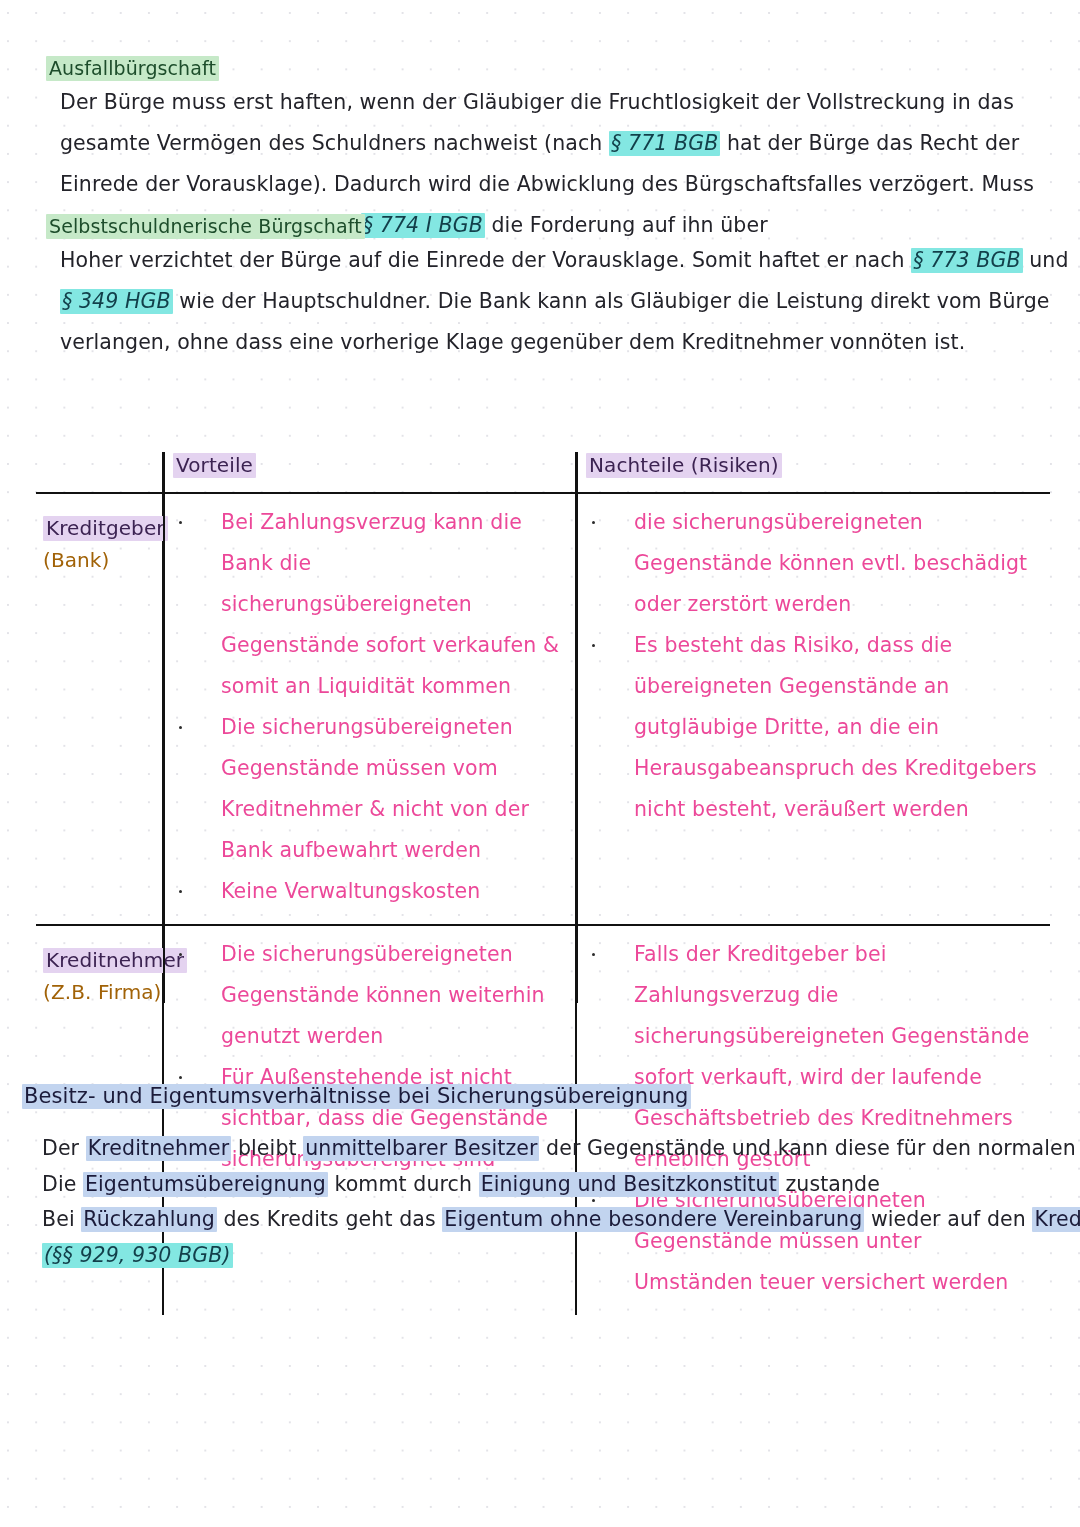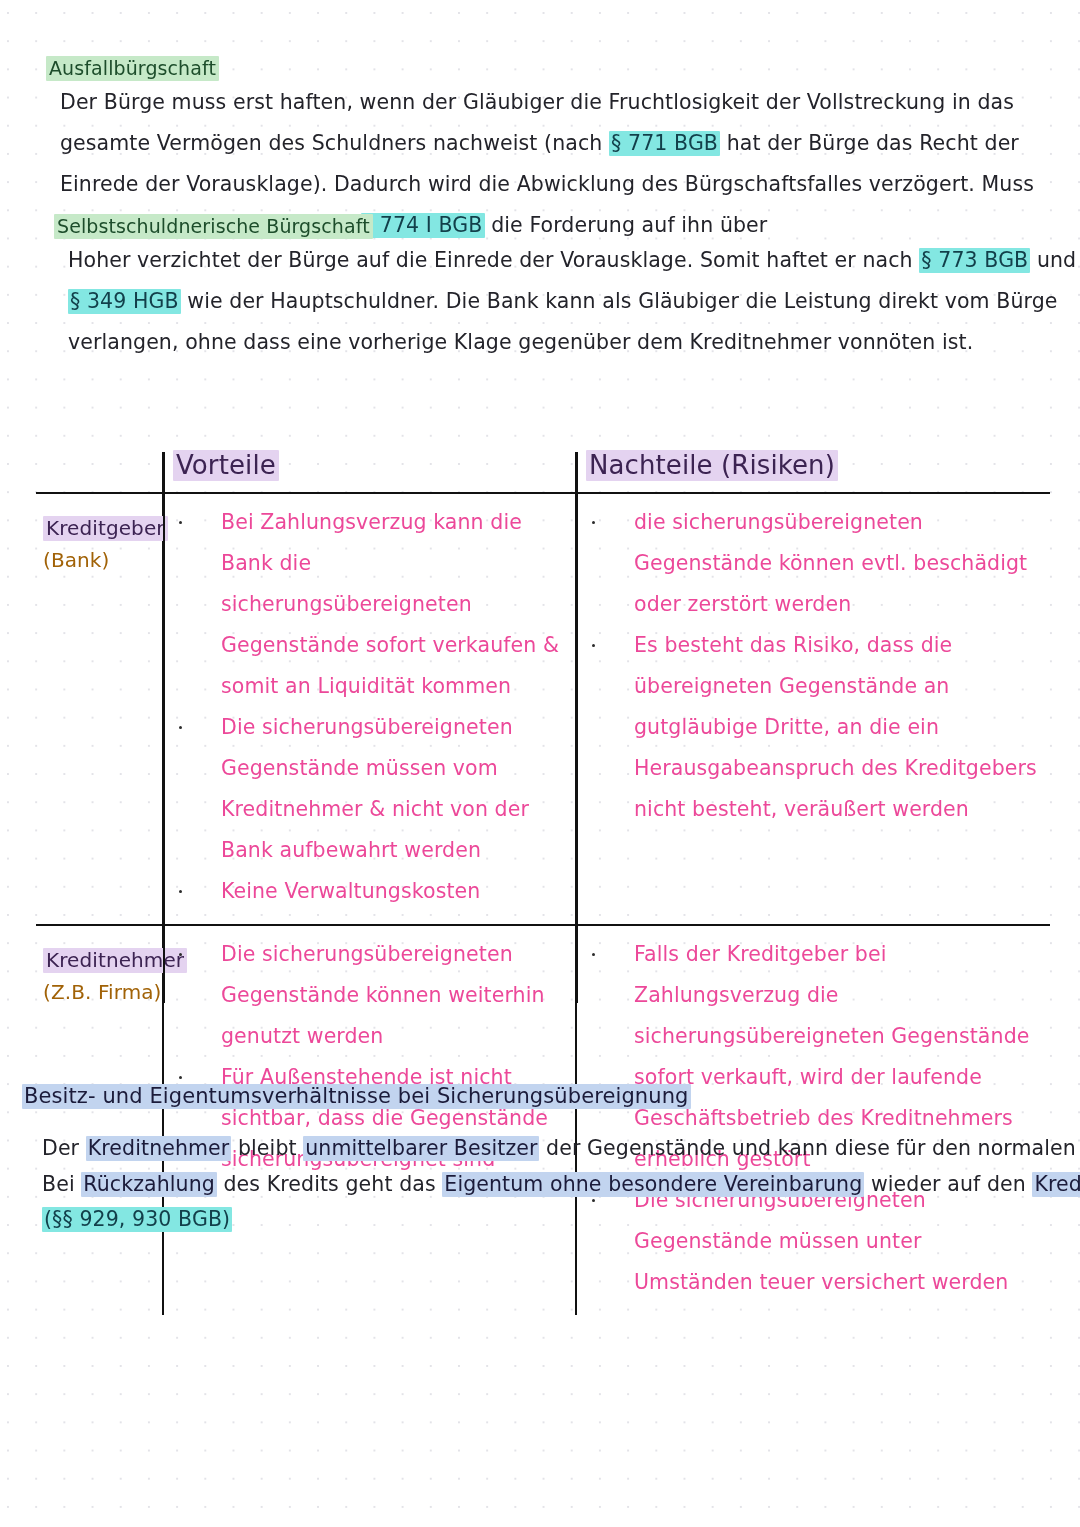--- a/index.html
+++ b/index.html
@@ -27,21 +27,21 @@
 
   
   .hw {
     font-family: "DejaVu Sans", sans-serif;
     font-weight: 400;
     letter-spacing: .1px;
   }
 
   
   .hl-green   { background: #c6e9c8; color: #1d4d2b; padding: 1px 3px 2px; border-radius: 1px; }
-  .hl-cyan    { background: #83e7e2; color: #123f4a; padding: 0 2px 1px; border-radius: 1px; }
+  .hl-cyan    { background: #83e7e2; color: #123f4a; padding: 0 2px 1px; border-radius: 1px; font-style: italic; }
   .hl-purple  { background: #e4d3f0; color: #3c2352; padding: 0 3px 1px; border-radius: 1px; }
   .hl-blue    { background: #c2d4ef; color: #1b1b3a; padding: 0 2px 1px; border-radius: 1px; }
 
   
   .sec { position: absolute; }
 
   .sec-head {
     font-size: 19px;
     line-height: 24px;
     display: inline-block;
@@ -85,21 +85,21 @@
   .col-pro    { width: 413px; }
   .col-con    { width: 474px; }
 
   .vline-l { border-left: 2.6px solid #111; }
 
   .hdr-row td {
     height: 38px;
     padding-bottom: 2px;
   }
   .hdr-row .hdr-text {
-    font-size: 26px;
+    font-size: 20px;
     line-height: 26px;
     padding-left: 9px;
     display: inline-block;
     text-align: center;
   }
   .rule-row td {
     border-bottom: 2.4px solid #111;
     height: 0;
     line-height: 0;
     font-size: 0;
@@ -186,21 +186,21 @@
 
 <div class="page">
 
   <div class="sec" style="left:46px; top:56px; width:1010px;">
     <div class="sec-head hw">
       <span class="hl-green">Ausfallbürgschaft</span>
     </div>
     <div class="sec-body hw"><span>Der Bürge muss erst haften, wenn der Gläubiger die Fruchtlosigkeit der Vollstreckung in das gesamte Vermögen des Schuldners nachweist (nach </span><span class="hl-cyan">§ 771 BGB</span><span> hat der Bürge das Recht der Einrede der Vorausklage). Dadurch wird die Abwicklung des Bürgschaftsfalles verzögert. Muss der Bürge zahlen, geht nach </span><span class="hl-cyan">§ 774 I BGB</span><span> die Forderung auf ihn über</span></div>
   </div>
 
-  <div class="sec" style="left:54px; top:214px; width:1010px;">
+  <div class="sec" style="left:46px; top:214px; width:1010px;">
     <div class="sec-head hw">
       <span class="hl-green">Selbstschuldnerische Bürgschaft</span>
     </div>
     <div class="sec-body hw"><span>Hoher verzichtet der Bürge auf die Einrede der Vorausklage. Somit haftet er nach </span><span class="hl-cyan">§ 773 BGB</span><span> und </span><span class="hl-cyan">§ 349 HGB</span><span> wie der Hauptschuldner. Die Bank kann als Gläubiger die Leistung direkt vom Bürge verlangen, ohne dass eine vorherige Klage gegenüber dem Kreditnehmer vonnöten ist.</span></div>
   </div>
 
 
   <div class="table-wrap">
     <table class="tbl">
       <colgroup>
@@ -281,18 +281,19 @@
     <div class="v1"></div>
     <div class="v2"></div>
   </div>
 
   <div class="bottom">
     <div class="bottom-head hw">
       <span class="hl-blue">Besitz- und Eigentumsverhältnisse bei Sicherungsübereignung</span>
     </div>
     <div class="bottom-lines hw" id="bottom-lines">
         <div class="ln"><span>Der </span><span class="hl-blue">Kreditnehmer</span><span> bleibt </span><span class="hl-blue">unmittelbarer Besitzer</span><span> der Gegenstände und kann diese für den normalen Geschäftsbetrieb nutzen</span></div>
+        <div class="ln"><span>Die </span><span class="hl-blue">Eigentumsübereignung</span><span> kommt durch </span><span class="hl-blue">Einigung und Besitzkonstitut</span><span> zustande</span></div>
         <div class="ln"><span>Bei </span><span class="hl-blue">Rückzahlung</span><span> des Kredits geht das </span><span class="hl-blue">Eigentum ohne besondere Vereinbarung</span><span> wieder auf den </span><span class="hl-blue">Kreditnehmer zurück</span></div>
         <div class="ln"><span class="hl-cyan">(§§ 929, 930 BGB)</span></div>
       </div>
   </div>
 
 </div>
 
 </body></html>

